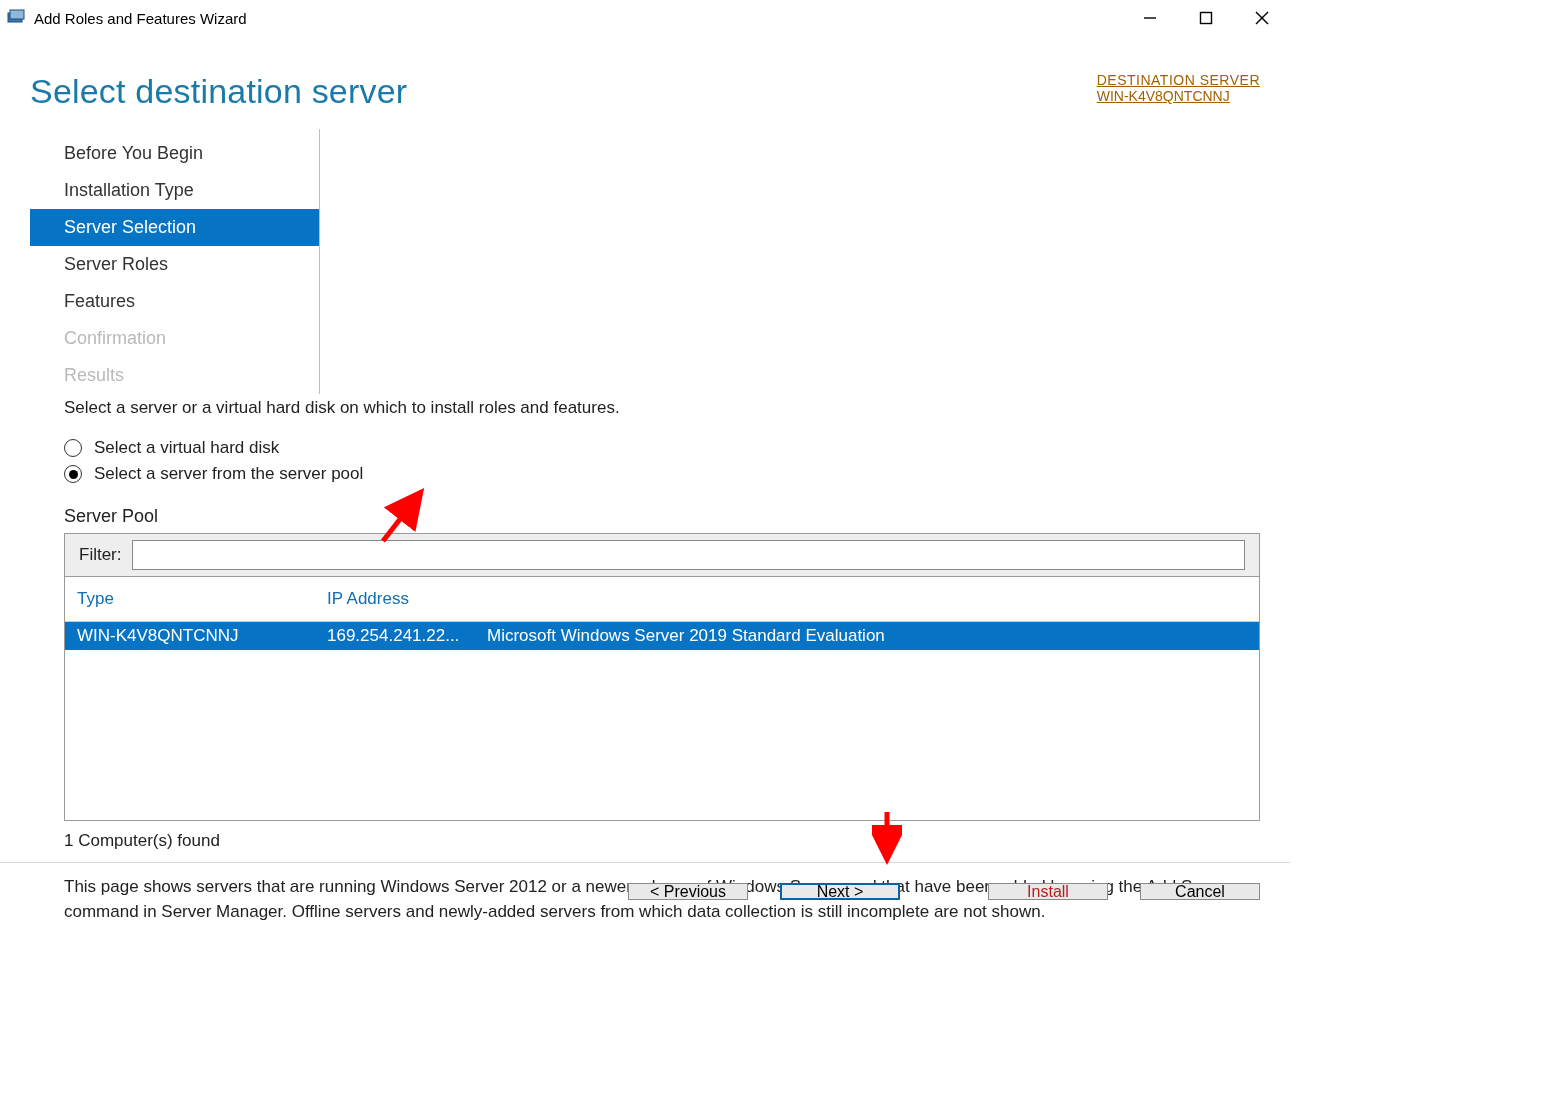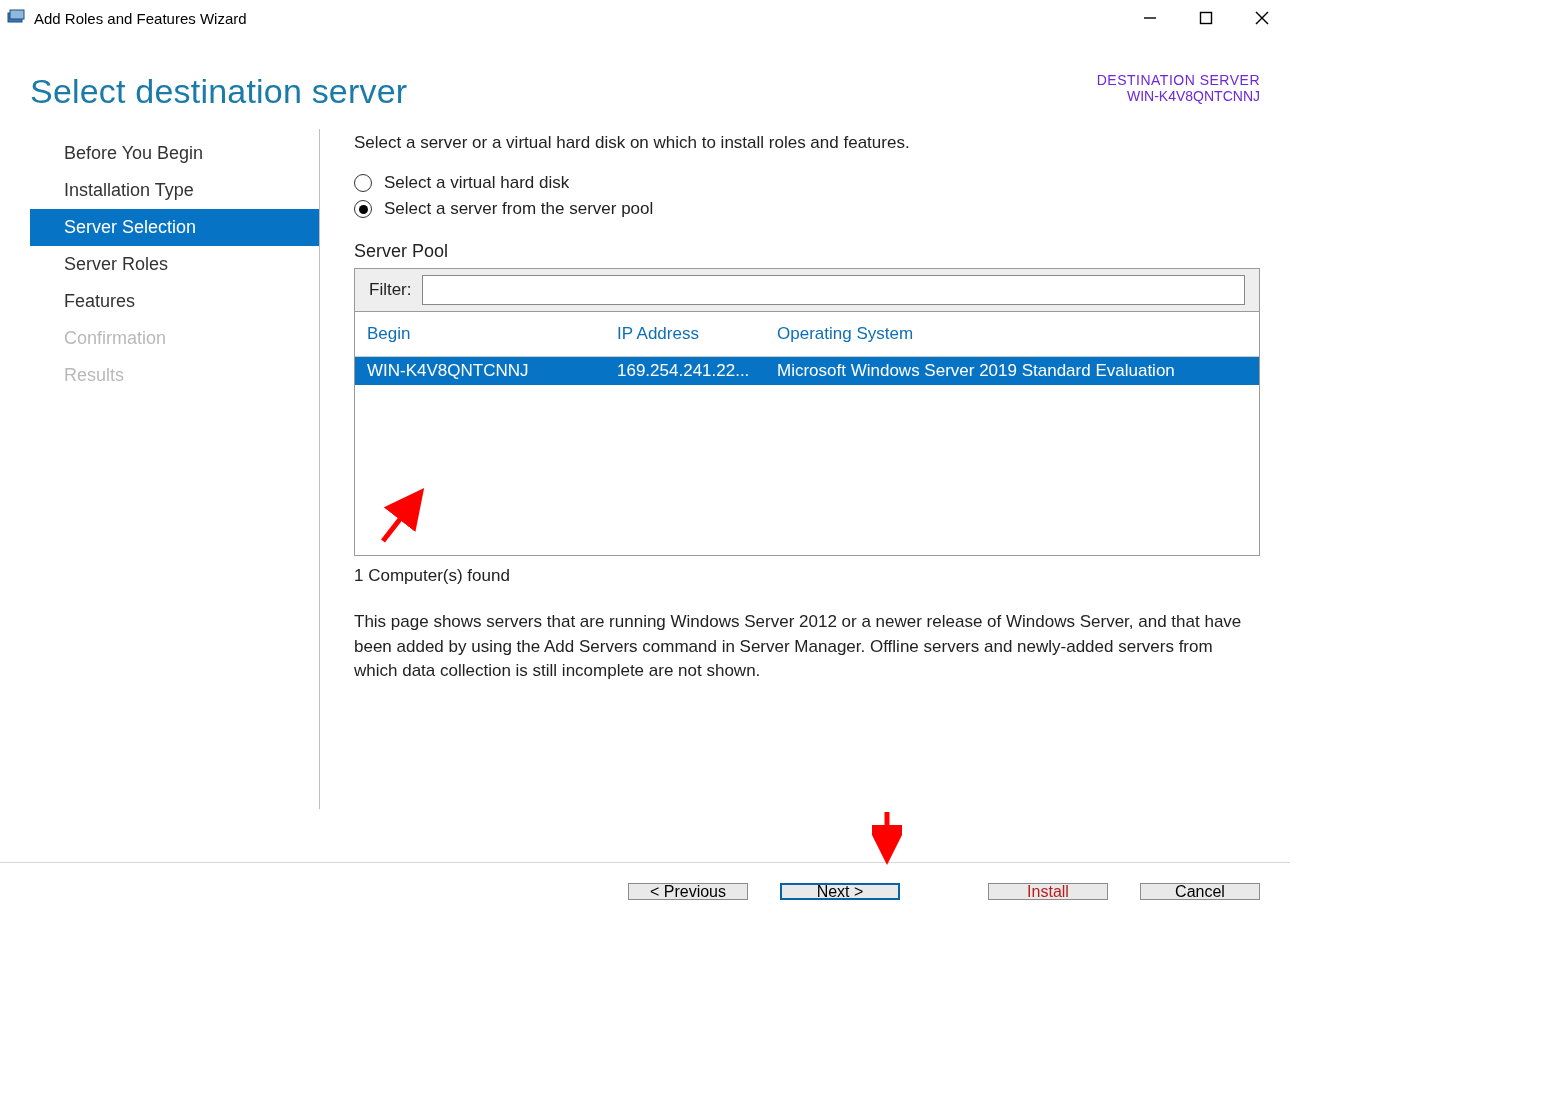--- a/index.html
+++ b/index.html
@@ -42,29 +42,30 @@
     justify-content:space-between;
     padding: 36px 30px 18px 30px;
     gap: 48px;
   }
   .page-title {
     font-size: 34px;
     font-weight: 300;
     color: #1a7aa8;
     letter-spacing: 0.2px;
   }
-  .dest-box { text-align:right; font-size:14px; color:#6d28d9; }
+  .dest-box { font-size:14px; color:#a16207;text-decoration:underline; }
   .dest-label { letter-spacing: 0.5px; }
   .dest-name { }
 
   
   .main {
     display:flex;
     padding: 0 30px 0 30px;
     height: 680px;
+    flex-direction: column;
   }
   .sidebar {
     width: 290px;
     border-right: 1px solid #bfbfbf;
     padding-top: 6px;
   }
   .side-item {
     padding: 8px 0 8px 34px;
     font-size: 18px;
     color: #333;
@@ -216,23 +217,22 @@
     </div>
 
     <div class="section-title">Server Pool</div>
 
     <div class="pool-box">
       <div class="filter-bar">
         <label>Filter:</label>
         <input class="filter-input" type="text" value="" style="">
       </div>
       <div class="table-head">
-        <div class="col-name">Begin</div>
+        <div class="col-name">Type</div>
         <div class="col-ip">IP Address</div>
-        <div class="col-os">Operating System</div>
         <div class="col-scroll"></div>
       </div>
       <div class="table-body">
         <div class="table-row">
           <div class="col-name">WIN-K4V8QNTCNNJ</div>
           <div class="col-ip">169.254.241.22...</div>
           <div class="col-os">Microsoft Windows Server 2019 Standard Evaluation</div>
         </div>
       </div>
     </div>

